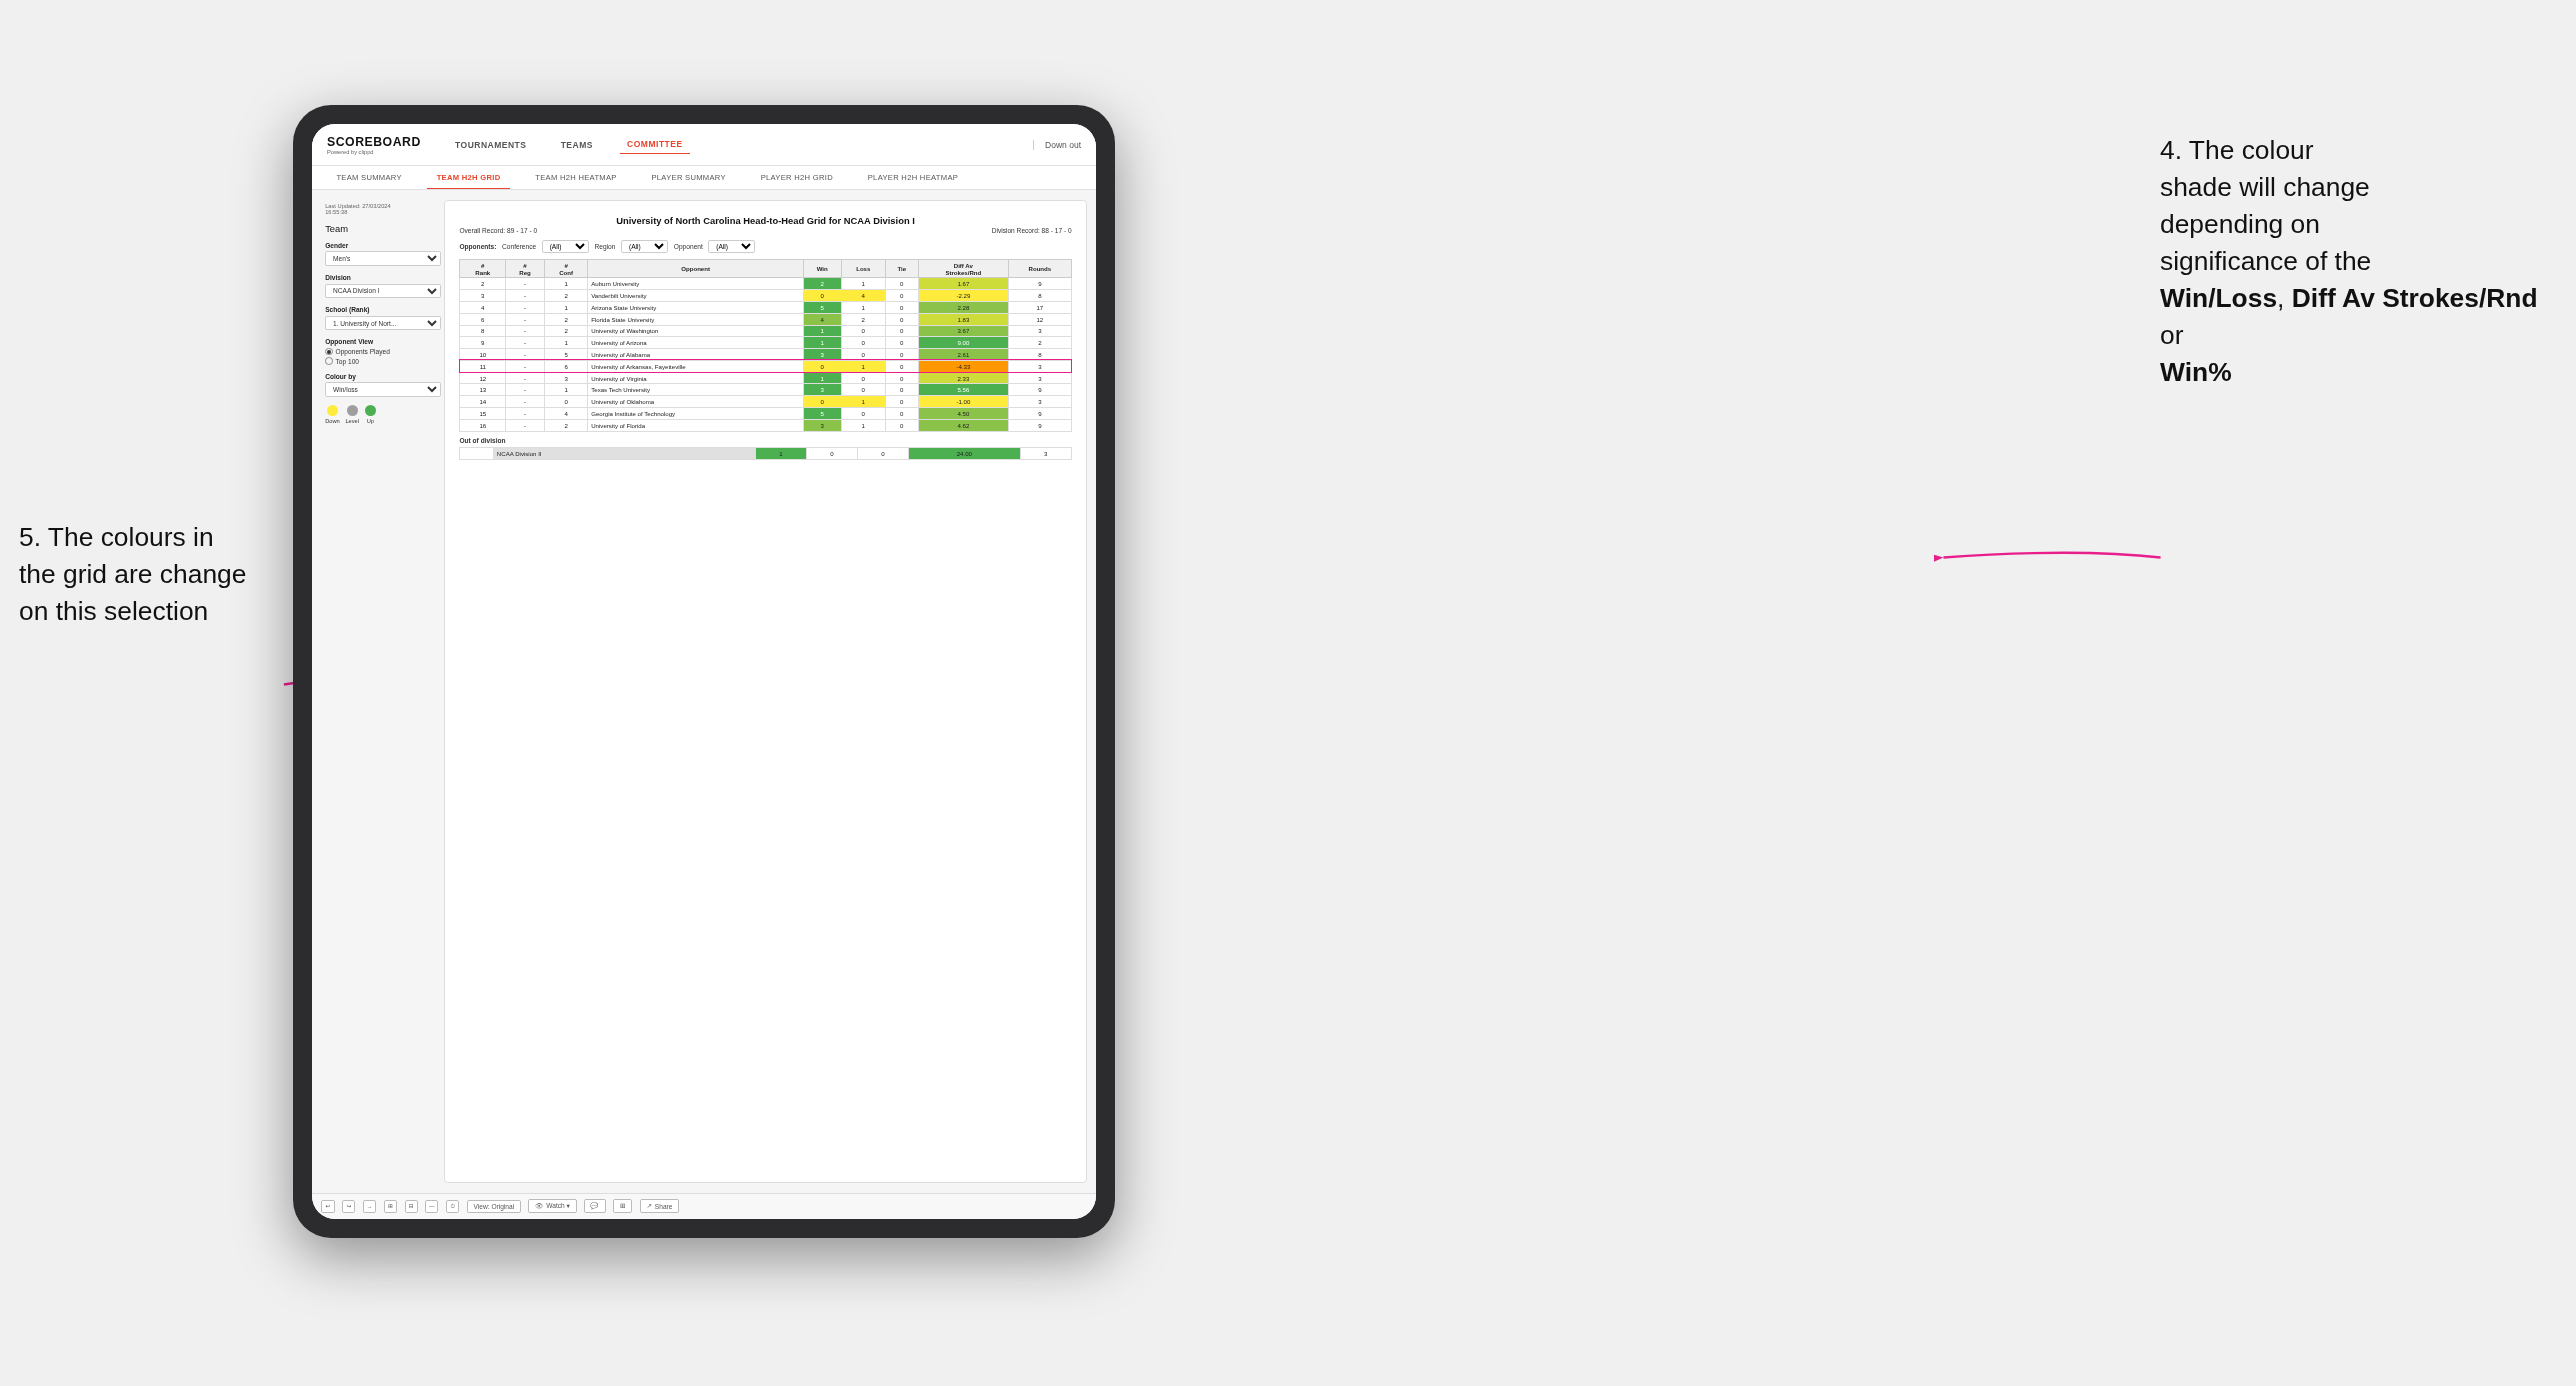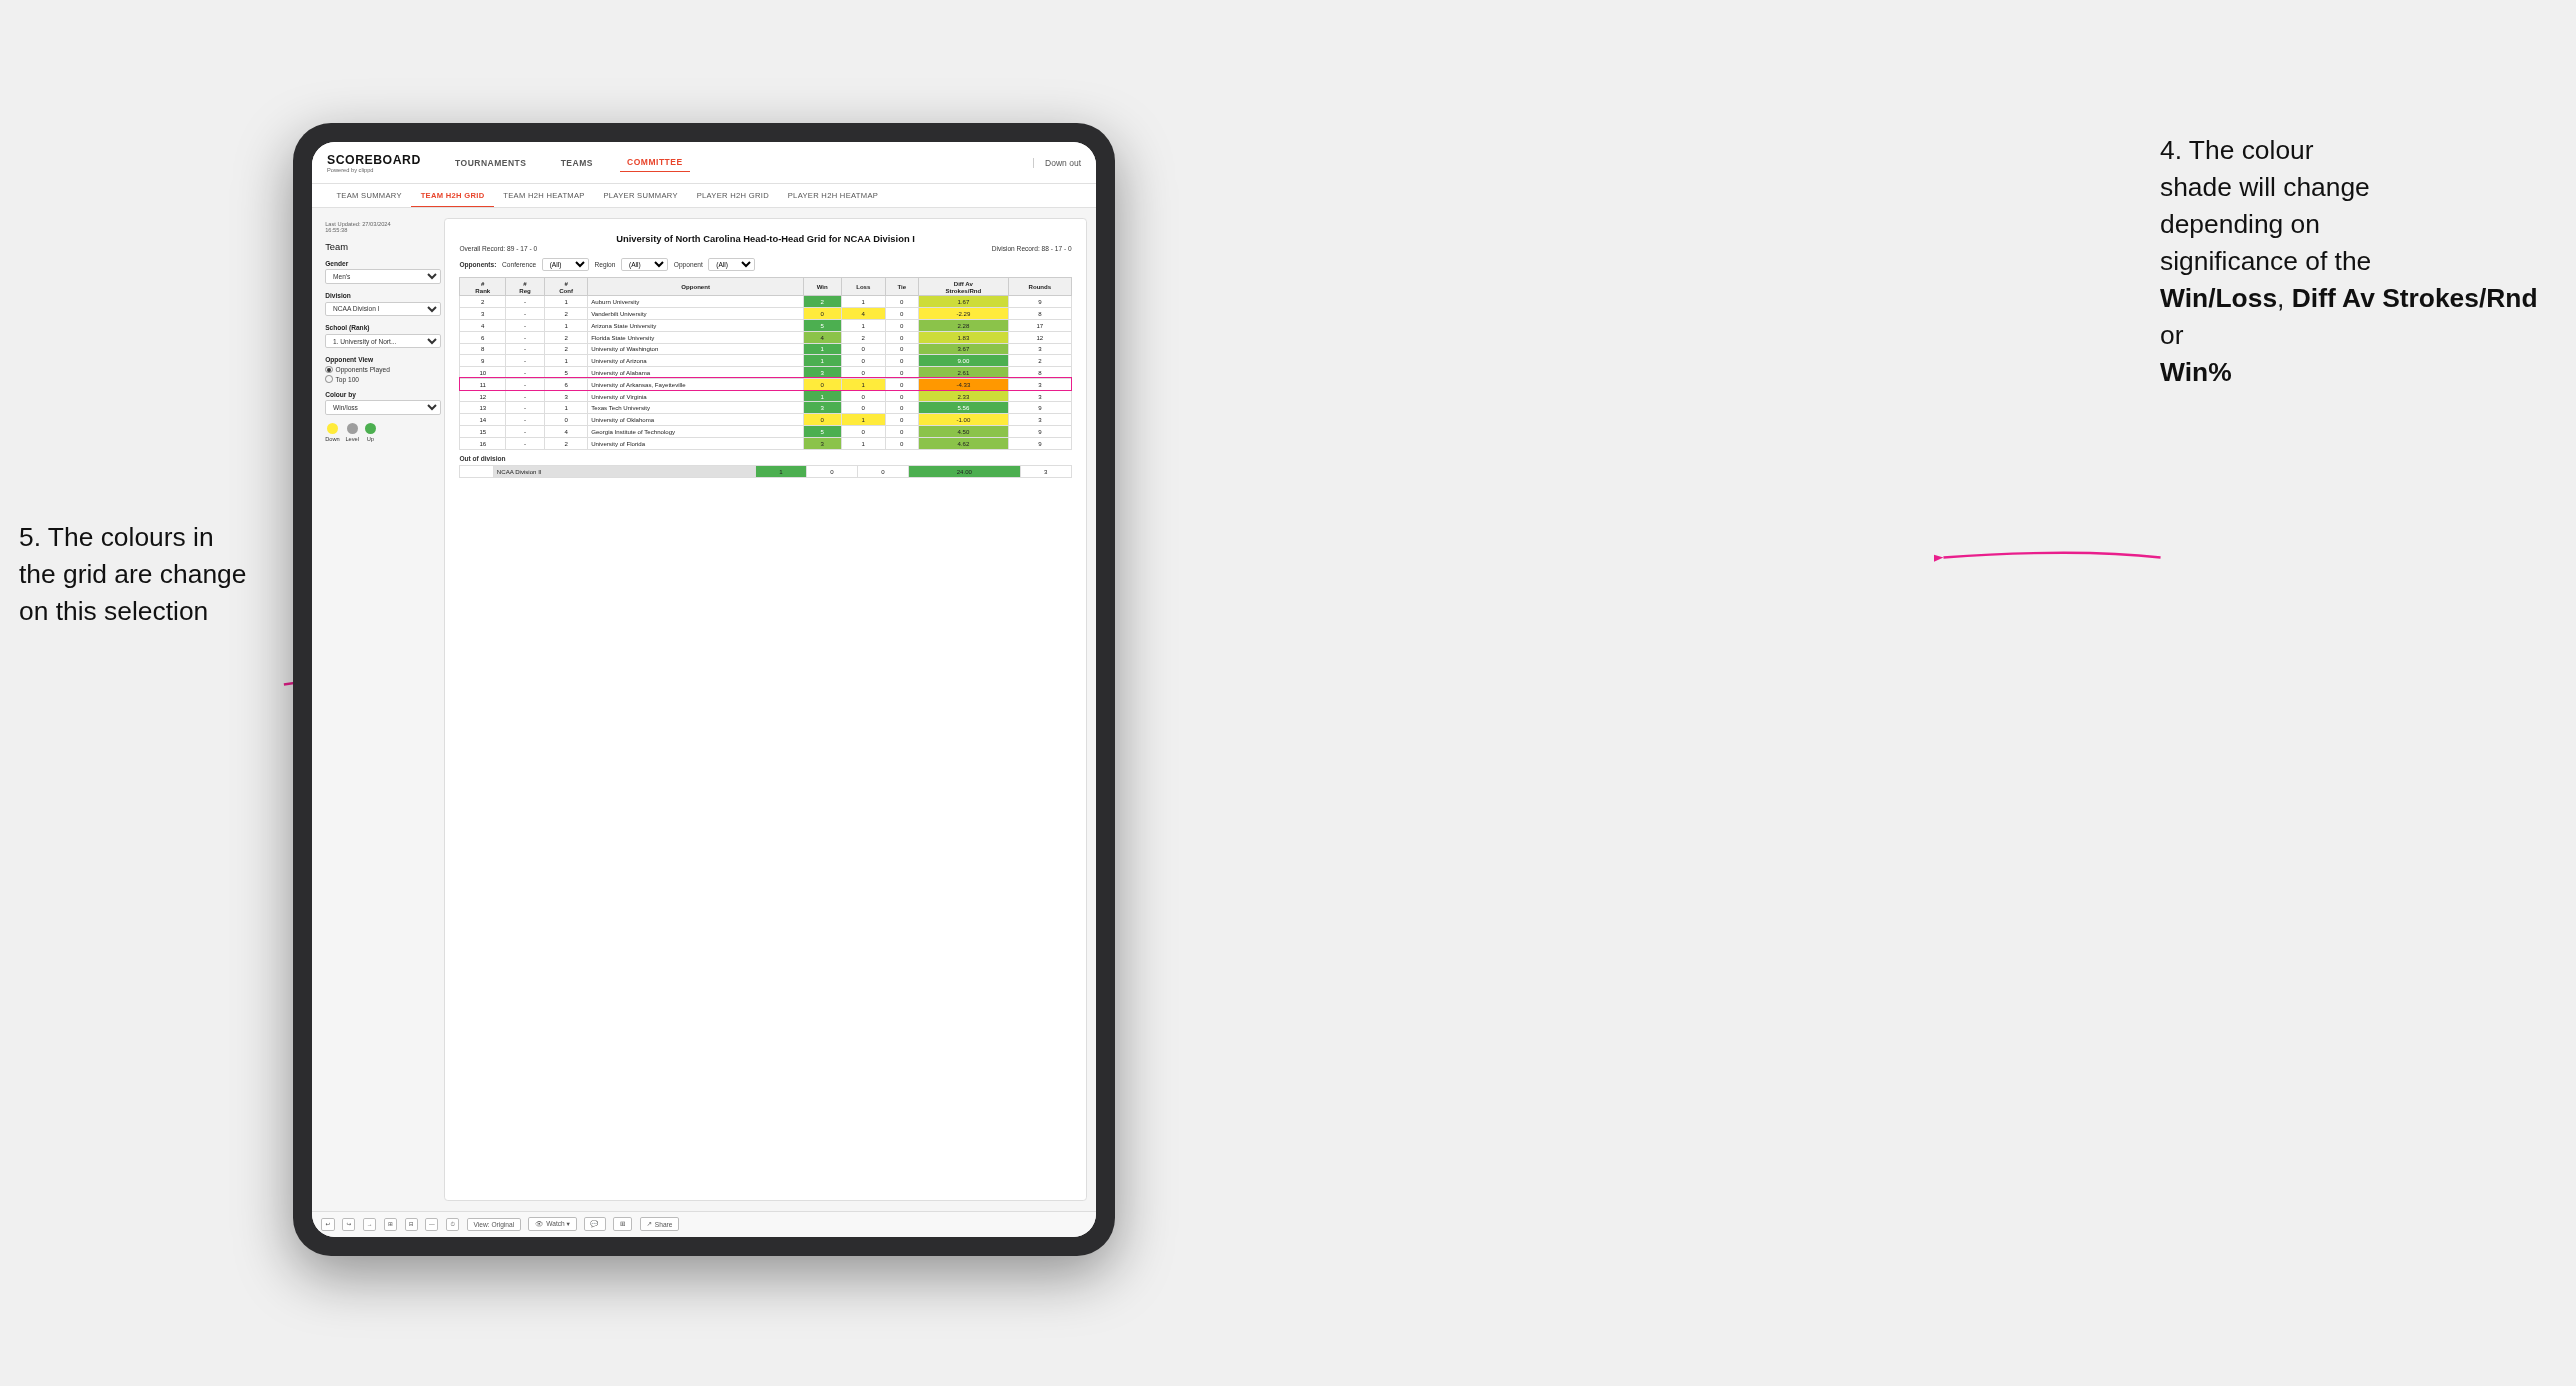--- a/index.html
+++ b/index.html
@@ -32,21 +32,21 @@
       font-size: 26.4px;
       line-height: 1.4;
       color: #111;
     }
     .annotation-right strong { font-weight: 700; }
 
     
     .tablet-frame {
       position: absolute;
       left: 293px;
-      top: 123px;
+      top: 105px;
       width: 822px;
       height: 1133px;
       background: #2c2c2e;
       border-radius: 38px;
       box-shadow: 0 19px 57px rgba(0,0,0,0.4);
       padding: 19px;
     }
     .tablet-screen {
       width: 100%;
       height: 100%;
@@ -101,21 +101,21 @@
       color: #555;
       border-left: 0.9px solid #ccc;
       padding-left: 11.3px;
     }
 
     
     .sub-nav {
       background: #fff;
       border-bottom: 0.9px solid #e0e0e0;
       display: flex;
-      gap: 0;
+      gap: 16px;
       padding: 0 15px;
     }
     .sub-nav-item {
       font-size: 7.6px;
       font-weight: 500;
       color: #555;
       padding: 6.6px 9.4px;
       text-transform: uppercase;
       letter-spacing: 0.3px;
       cursor: pointer;

